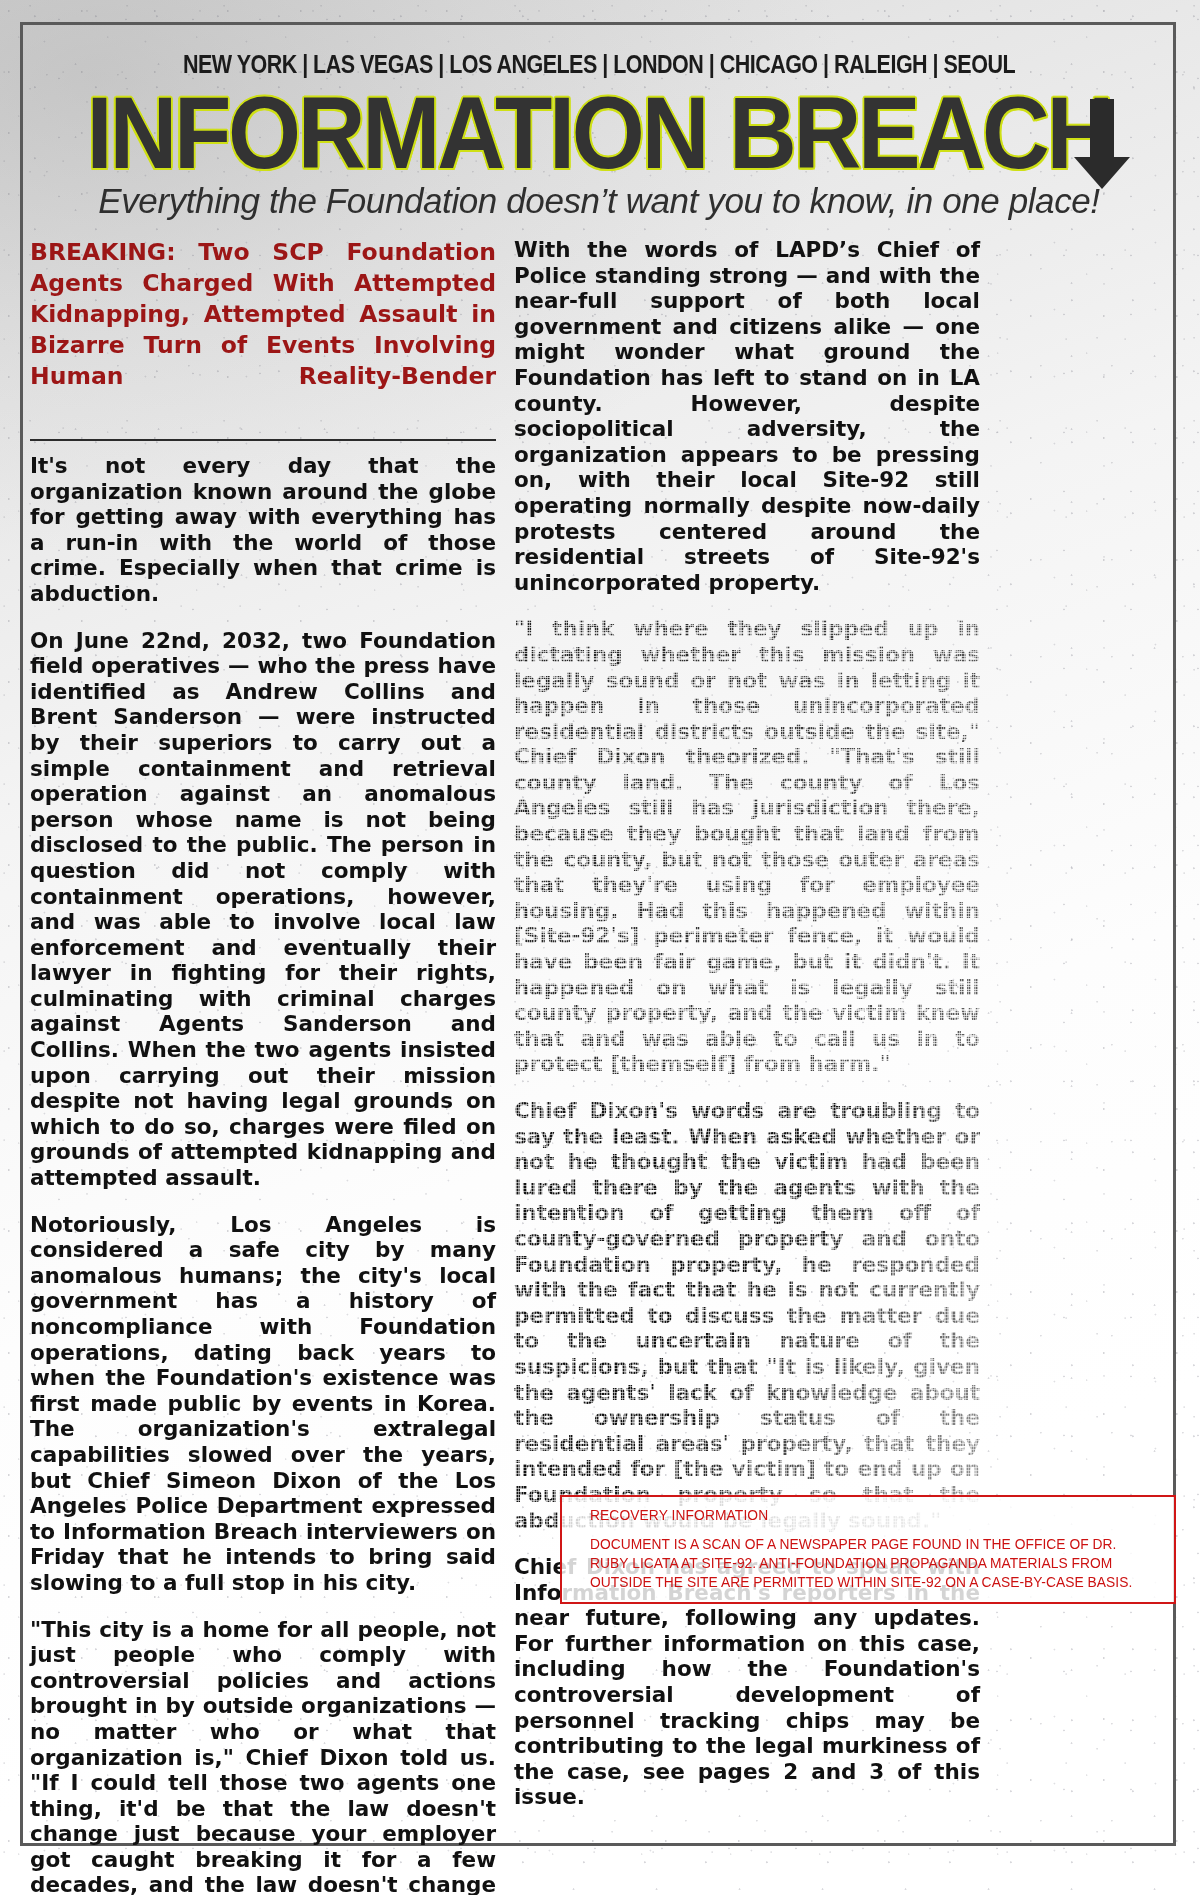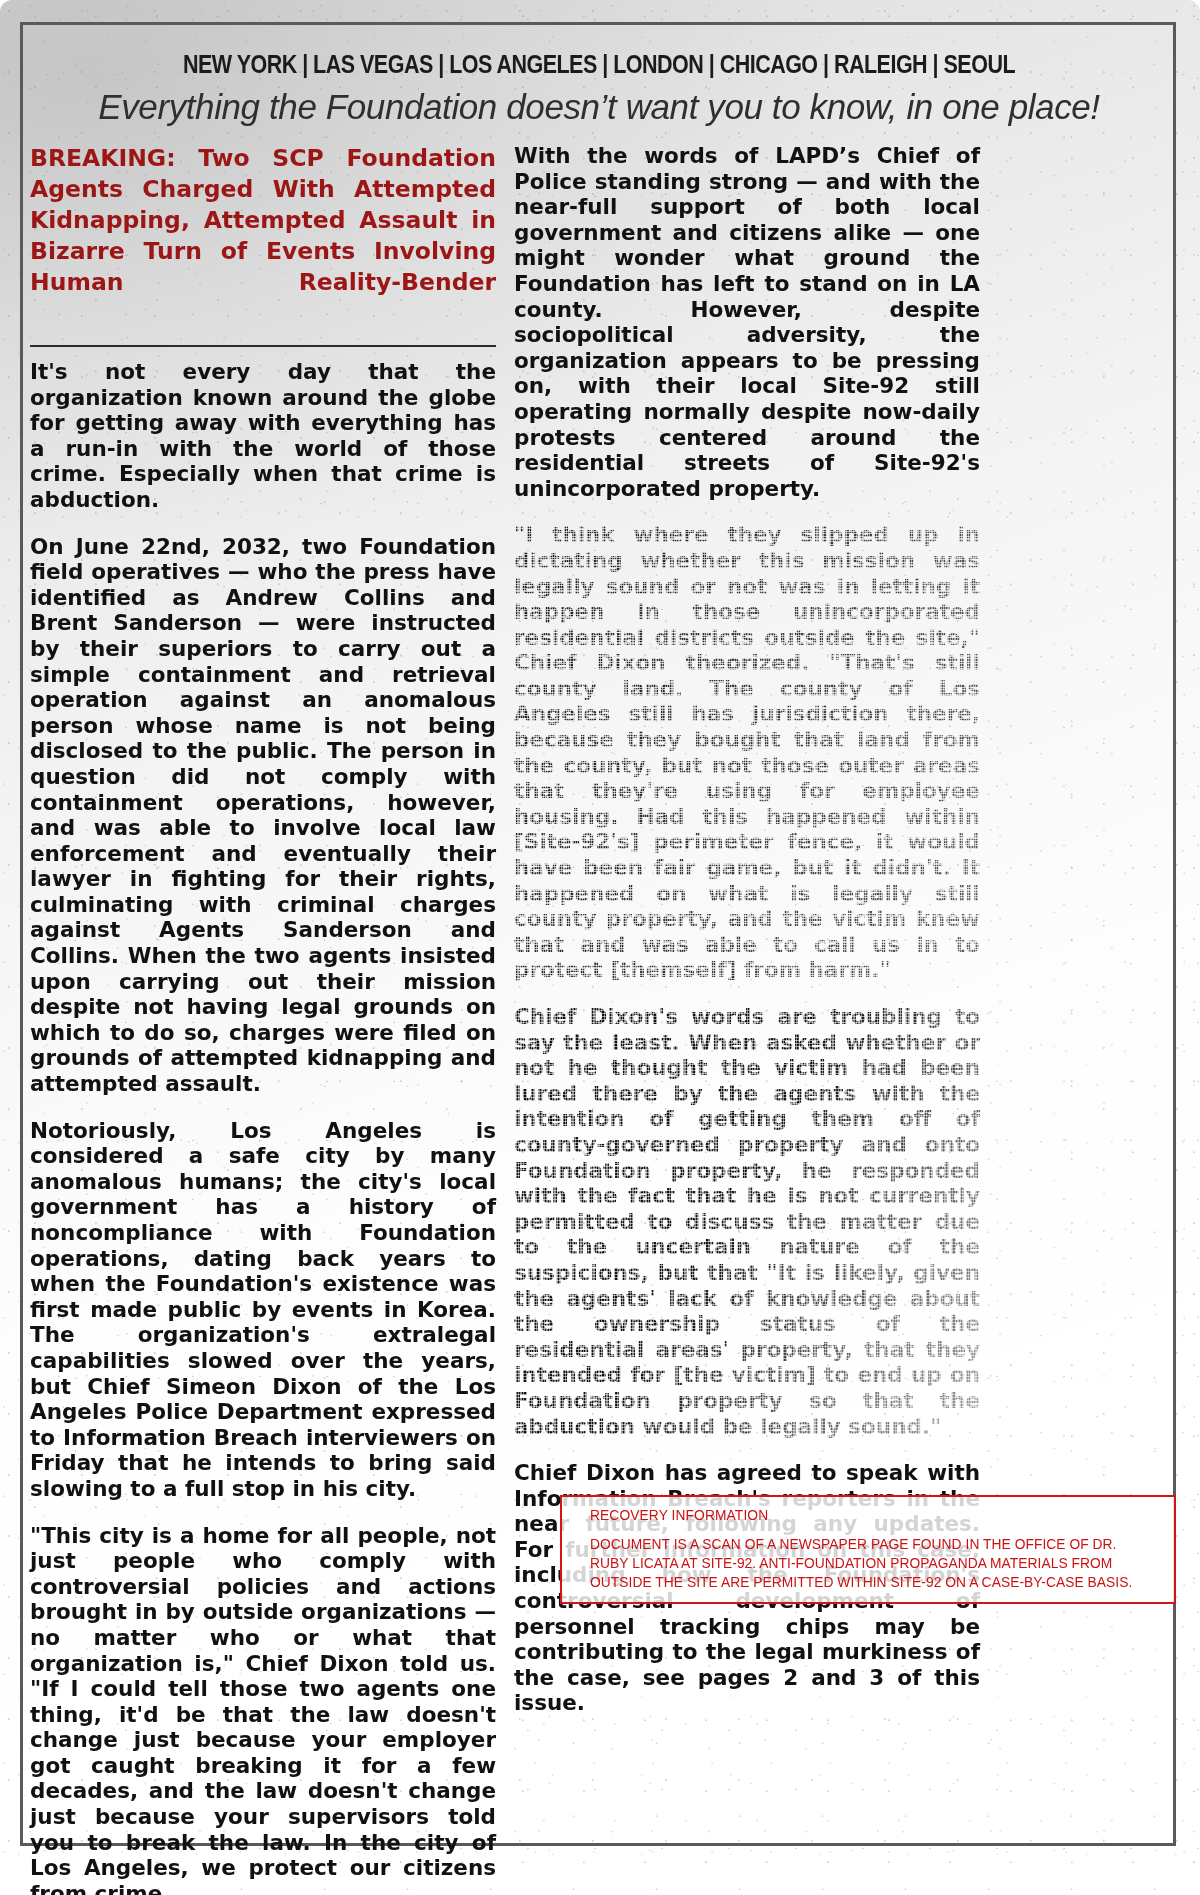--- a/index.html
+++ b/index.html
@@ -16,21 +16,20 @@
   }
 
   
   #scan-page {
     position: absolute;
     left: 0; top: 0;
     width: 1200px; height: 1895px;
     background:
       radial-gradient(ellipse 1100px 700px at 8% 4%, rgba(150,150,150,0.30) 0%, rgba(170,170,170,0.16) 35%, rgba(255,255,255,0) 68%),
       linear-gradient(160deg, #d6d6d6 0%, #e6e6e6 16%, #f4f4f4 36%, #fdfdfd 58%, #ffffff 78%, #ffffff 100%);
-    border-radius: 12px;
   }
 
   
   #scan-noise {
     position: absolute; inset: 0;
     pointer-events: none;
     opacity: .55;
     background-image:
       radial-gradient(circle at 12% 18%, rgba(120,120,130,.55) 0 .6px, transparent 1.2px),
       radial-gradient(circle at 31% 7%, rgba(120,120,130,.45) 0 .5px, transparent 1.1px),
@@ -219,20 +218,26 @@
 <body>
 
 <div id="scan-page">
   <div id="scan-noise"></div>
   <div id="page-frame"></div>
 
   <div id="content">
 
     <div class="locations">NEW YORK | LAS VEGAS | LOS ANGELES | LONDON | CHICAGO | RALEIGH | SEOUL</div>
 
+    <div class="masthead-wrap">
+      <span class="masthead">INFORMATION BREACH</span>
+      <svg id="masthead-arrow" viewBox="0 0 60 96">
+        <polygon points="18,4 42,4 42,62 58,62 30,94 2,62 18,62" fill="#2b2b2b"></polygon>
+      </svg>
+    </div>
 
     <div class="tagline">Everything the Foundation doesn’t want you to know, in one place!</div>
 
     <div class="columns">
 
       <div class="col">
         <div class="headline">BREAKING: Two SCP Foundation Agents Charged With Attempted Kidnapping, Attempted Assault in Bizarre Turn of Events Involving Human Reality-Bender</div>
         <hr class="rule">
 
         <p class="body">It's not every day that the organization known around the globe for getting away with everything has a run-in with the world of those crime. Especially when that crime is abduction.</p>

